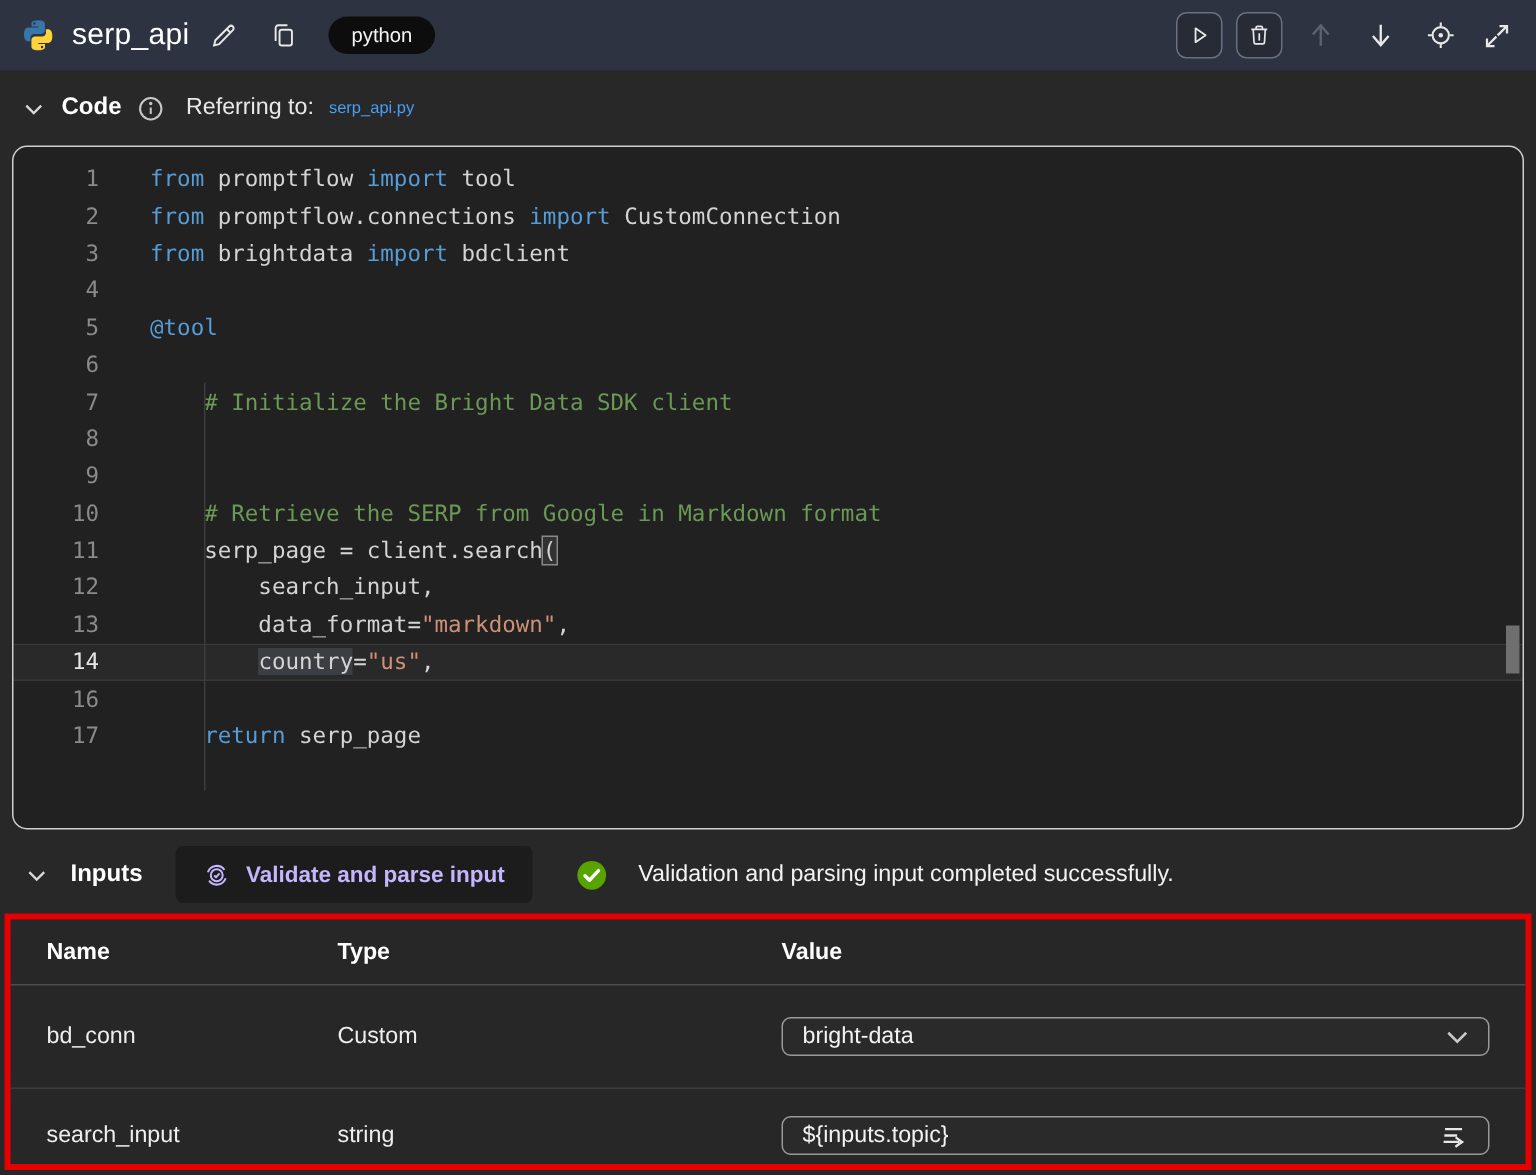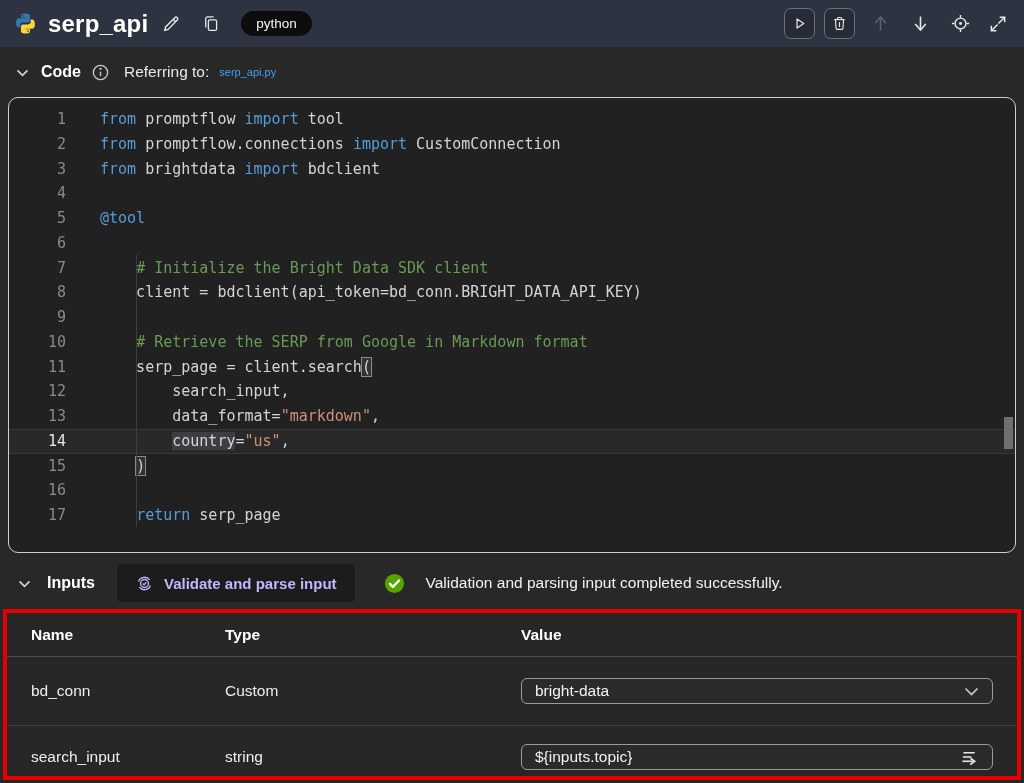--- a/index.html
+++ b/index.html
@@ -3,21 +3,21 @@
 <meta charset="utf-8">
 <style>
   * { margin:0; padding:0; box-sizing:border-box; }
   html,body { width:1024px; height:783px; overflow:hidden; background:#282828;
     font-family:"Liberation Sans", sans-serif; color:#f0f0f0; }
 
   
   .hdr { height:47px; background:#2e3342; display:flex; align-items:center; padding:0 14px; }
   .hdr-left { display:flex; align-items:center; gap:11px; }
   .py-ico { width:23px; height:23px; }
-  .hdr-title { font-size:24px; font-weight:bold; color:#ffffff; letter-spacing:.2px; }
+  .hdr-title { font-size:20px; font-weight:normal; color:#ffffff; letter-spacing:.2px; }
   .ico-btn { background:none; border:none; color:#e8e8e8; display:flex; align-items:center;
     justify-content:center; cursor:pointer; padding:2px; }
   .lang-badge { background:#0d0d0d; color:#f5f5f5; font-size:13.5px; padding:5px 15px;
     border-radius:14px; margin-left:8px; }
   .hdr-right { margin-left:auto; display:flex; align-items:center; gap:9px; }
   .boxed { width:31px; height:31px; border:1px solid #6a7080; border-radius:7px;
     background:#262b36; }
   .dim { color:#5c6270; }
 
   
@@ -153,28 +153,27 @@
 
 <div class="editor">
   <div>
       <div class="code-line"><span class="ln">1</span><span class="lc"><span class="tk-k">from</span><span class="tk-d"> promptflow </span><span class="tk-k">import</span><span class="tk-d"> tool</span></span></div>
       <div class="code-line"><span class="ln">2</span><span class="lc"><span class="tk-k">from</span><span class="tk-d"> promptflow.connections </span><span class="tk-k">import</span><span class="tk-d"> CustomConnection</span></span></div>
       <div class="code-line"><span class="ln">3</span><span class="lc"><span class="tk-k">from</span><span class="tk-d"> brightdata </span><span class="tk-k">import</span><span class="tk-d"> bdclient</span></span></div>
       <div class="code-line"><span class="ln">4</span><span class="lc"></span></div>
       <div class="code-line"><span class="ln">5</span><span class="lc"><span class="tk-k">@tool</span></span></div>
       <div class="code-line"><span class="ln">6</span></div>
       <div class="code-line"><span class="ln">7</span><span class="lc"><span class="tk-d">    </span><span class="tk-c"># Initialize the Bright Data SDK client</span></span></div>
-      <div class="code-line"><span class="ln">8</span><span class="lc"><span class="tk-d">    client = bdclient(api_token=bd_conn.BRIGHT_DATA_API_KEY)</span></span></div>
+      <div class="code-line"><span class="ln">8</span></div>
       <div class="code-line"><span class="ln">9</span><span class="lc"></span></div>
       <div class="code-line"><span class="ln">10</span><span class="lc"><span class="tk-d">    </span><span class="tk-c"># Retrieve the SERP from Google in Markdown format</span></span></div>
       <div class="code-line"><span class="ln">11</span><span class="lc"><span class="tk-d">    serp_page = client.search</span><span class="tk-b">(</span></span></div>
       <div class="code-line"><span class="ln">12</span><span class="lc"><span class="tk-d">        search_input,</span></span></div>
       <div class="code-line"><span class="ln">13</span><span class="lc"><span class="tk-d">        data_format=</span><span class="tk-s">"markdown"</span><span class="tk-d">,</span></span></div>
       <div class="code-line active"><span class="ln">14</span><span class="lc"><span class="tk-d">        </span><span class="tk-w">country</span><span class="tk-d">=</span><span class="tk-s">"us"</span><span class="tk-d">,</span></span></div>
-      <div class="code-line"><span class="ln">15</span><span class="lc"><span class="tk-d">    </span><span class="tk-b">)</span></span></div>
       <div class="code-line"><span class="ln">16</span><span class="lc"></span></div>
       <div class="code-line"><span class="ln">17</span><span class="lc"><span class="tk-d">    </span><span class="tk-k">return</span><span class="tk-d"> serp_page</span></span></div>
     </div>
   <div class="indent-guide"></div>
   <div class="scroll-thumb"></div>
 </div>
 
 <div class="inputs-row">
   <span class="chev">
     <svg width="17" height="17" viewBox="0 0 24 24" fill="none" stroke="currentColor" stroke-width="2.2">

